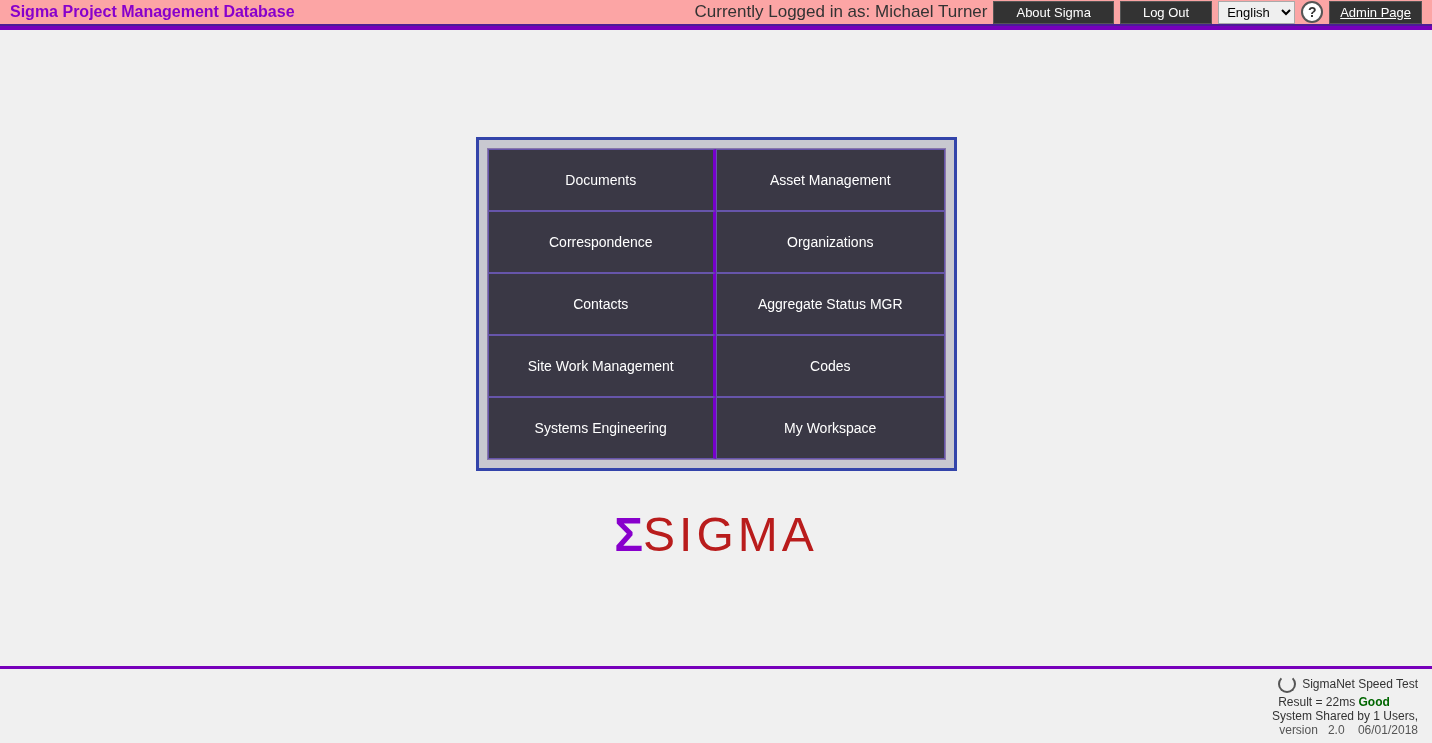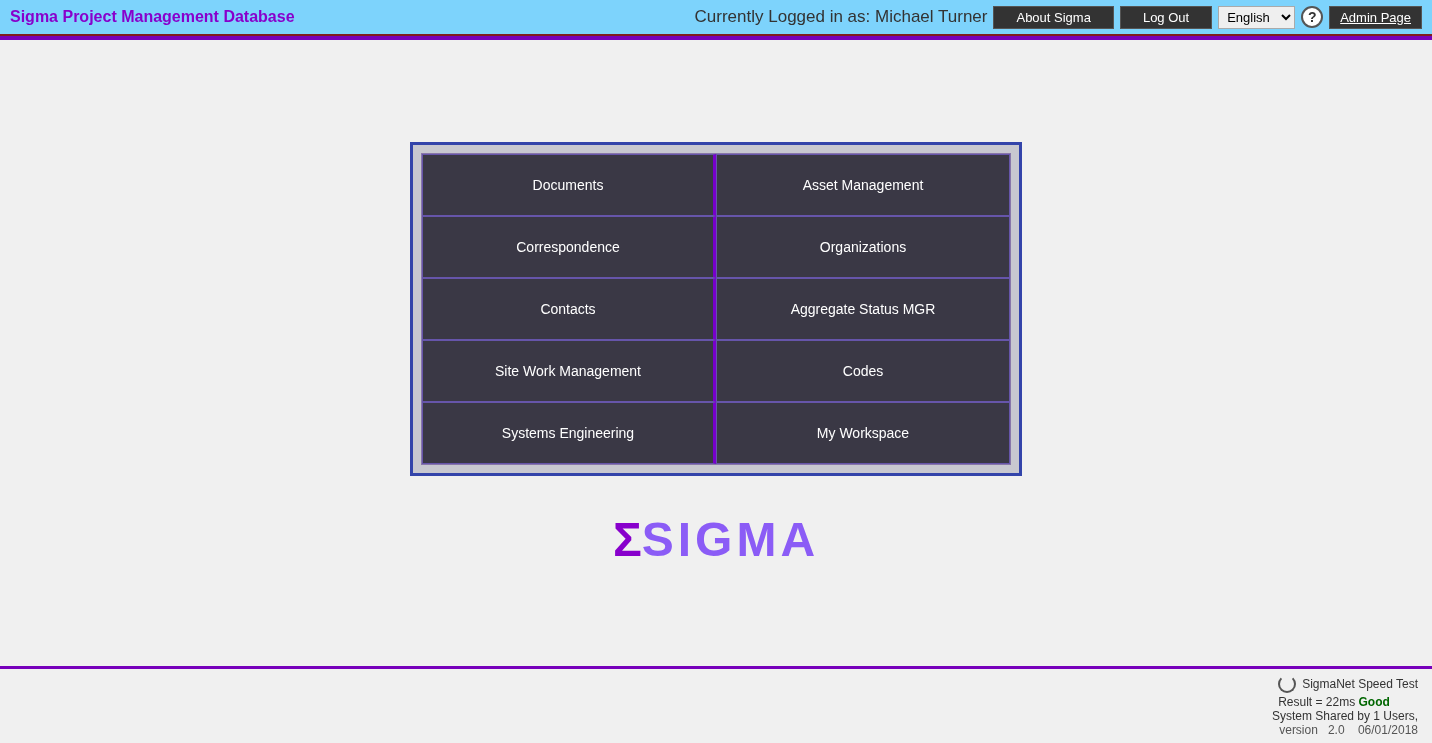--- a/index.html
+++ b/index.html
@@ -7,27 +7,27 @@
       font-family: Arial, sans-serif;
       font-size: 14px;
       background: #f0f0f0;
       min-height: 743px;
       display: flex;
       flex-direction: column;
     }
 
     
     #header {
-      background: #7dd3fc;
-      border-bottom: 2px solid #7f1d1d;
+      background: #fca5a5;
+      border-bottom: 2px solid #4c1d95;
       display: flex;
       align-items: center;
       justify-content: space-between;
       padding: 4px 10px;
-      height: 36px;
+      height: 26px;
     }
     #header-title {
       color: #8800cc;
       font-weight: bold;
       font-size: 16px;
     }
     #header-right {
       display: flex;
       align-items: center;
       gap: 6px;
@@ -88,21 +88,21 @@
       justify-content: center;
       padding: 20px;
       background: #f0f0f0;
     }
 
     
     #nav-outer {
       border: 3px solid #3344aa;
       background: #c8c8d0;
       padding: 8px;
-      width: 612px;
+      width: 481px;
     }
     #nav-grid {
       display: grid;
       grid-template-columns: 1fr 1fr;
       border: 1px solid #8877aa;
     }
     .nav-cell {
       background: #3a3845;
       color: #ffffff;
       text-align: center;
@@ -129,23 +129,23 @@
       align-items: center;
       gap: 0;
     }
     #sigma-symbol {
       color: #8800cc;
       font-size: 48px;
       font-weight: bold;
       line-height: 1;
     }
     #sigma-text {
-      color: #8b5cf6;
+      color: #b91c1c;
       font-size: 48px;
-      font-weight: bold;
+      font-weight: normal;
       letter-spacing: 4px;
       line-height: 1;
     }
 
     
     #footer {
       background: #f0f0f0;
       border-top: 3px solid #7700bb;
       padding: 6px 14px;
       display: flex;

